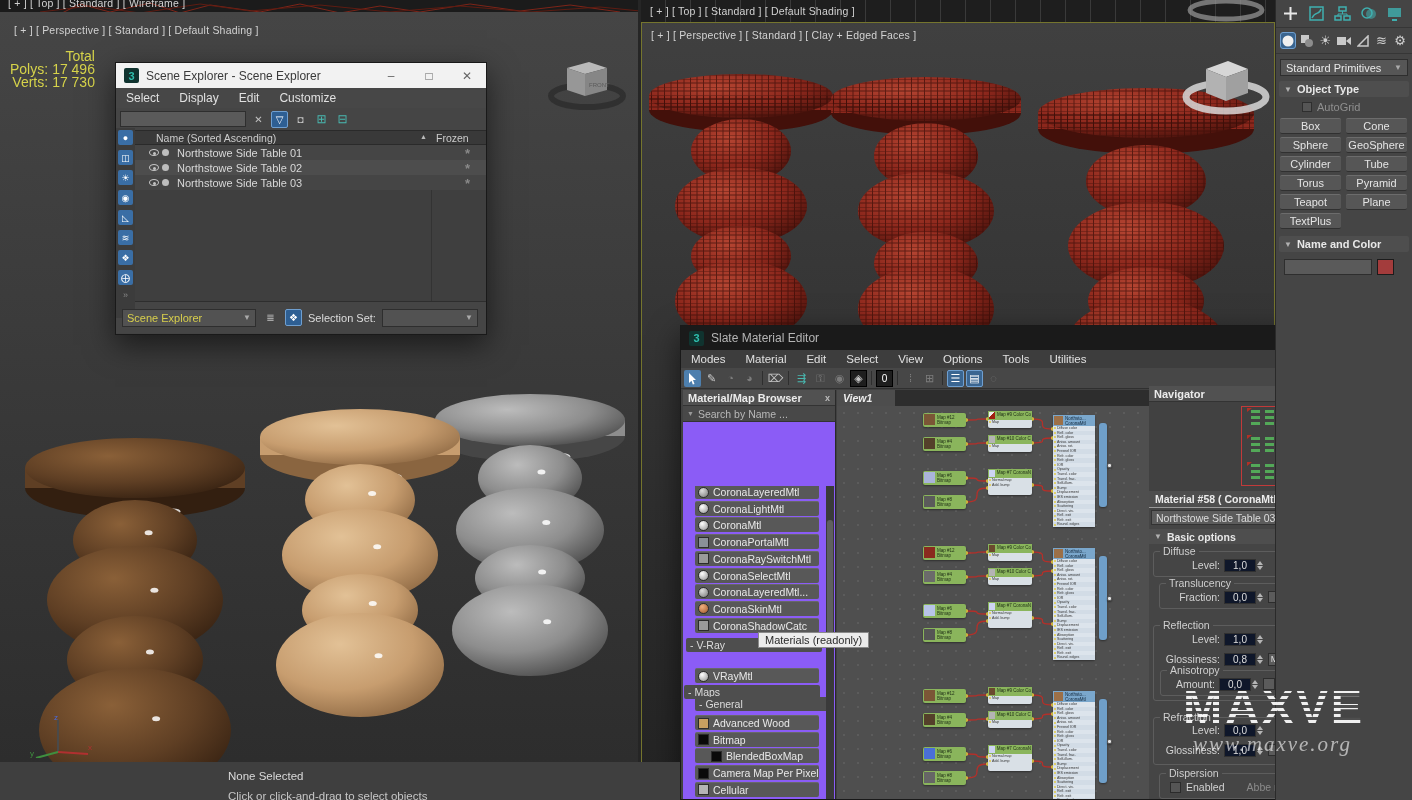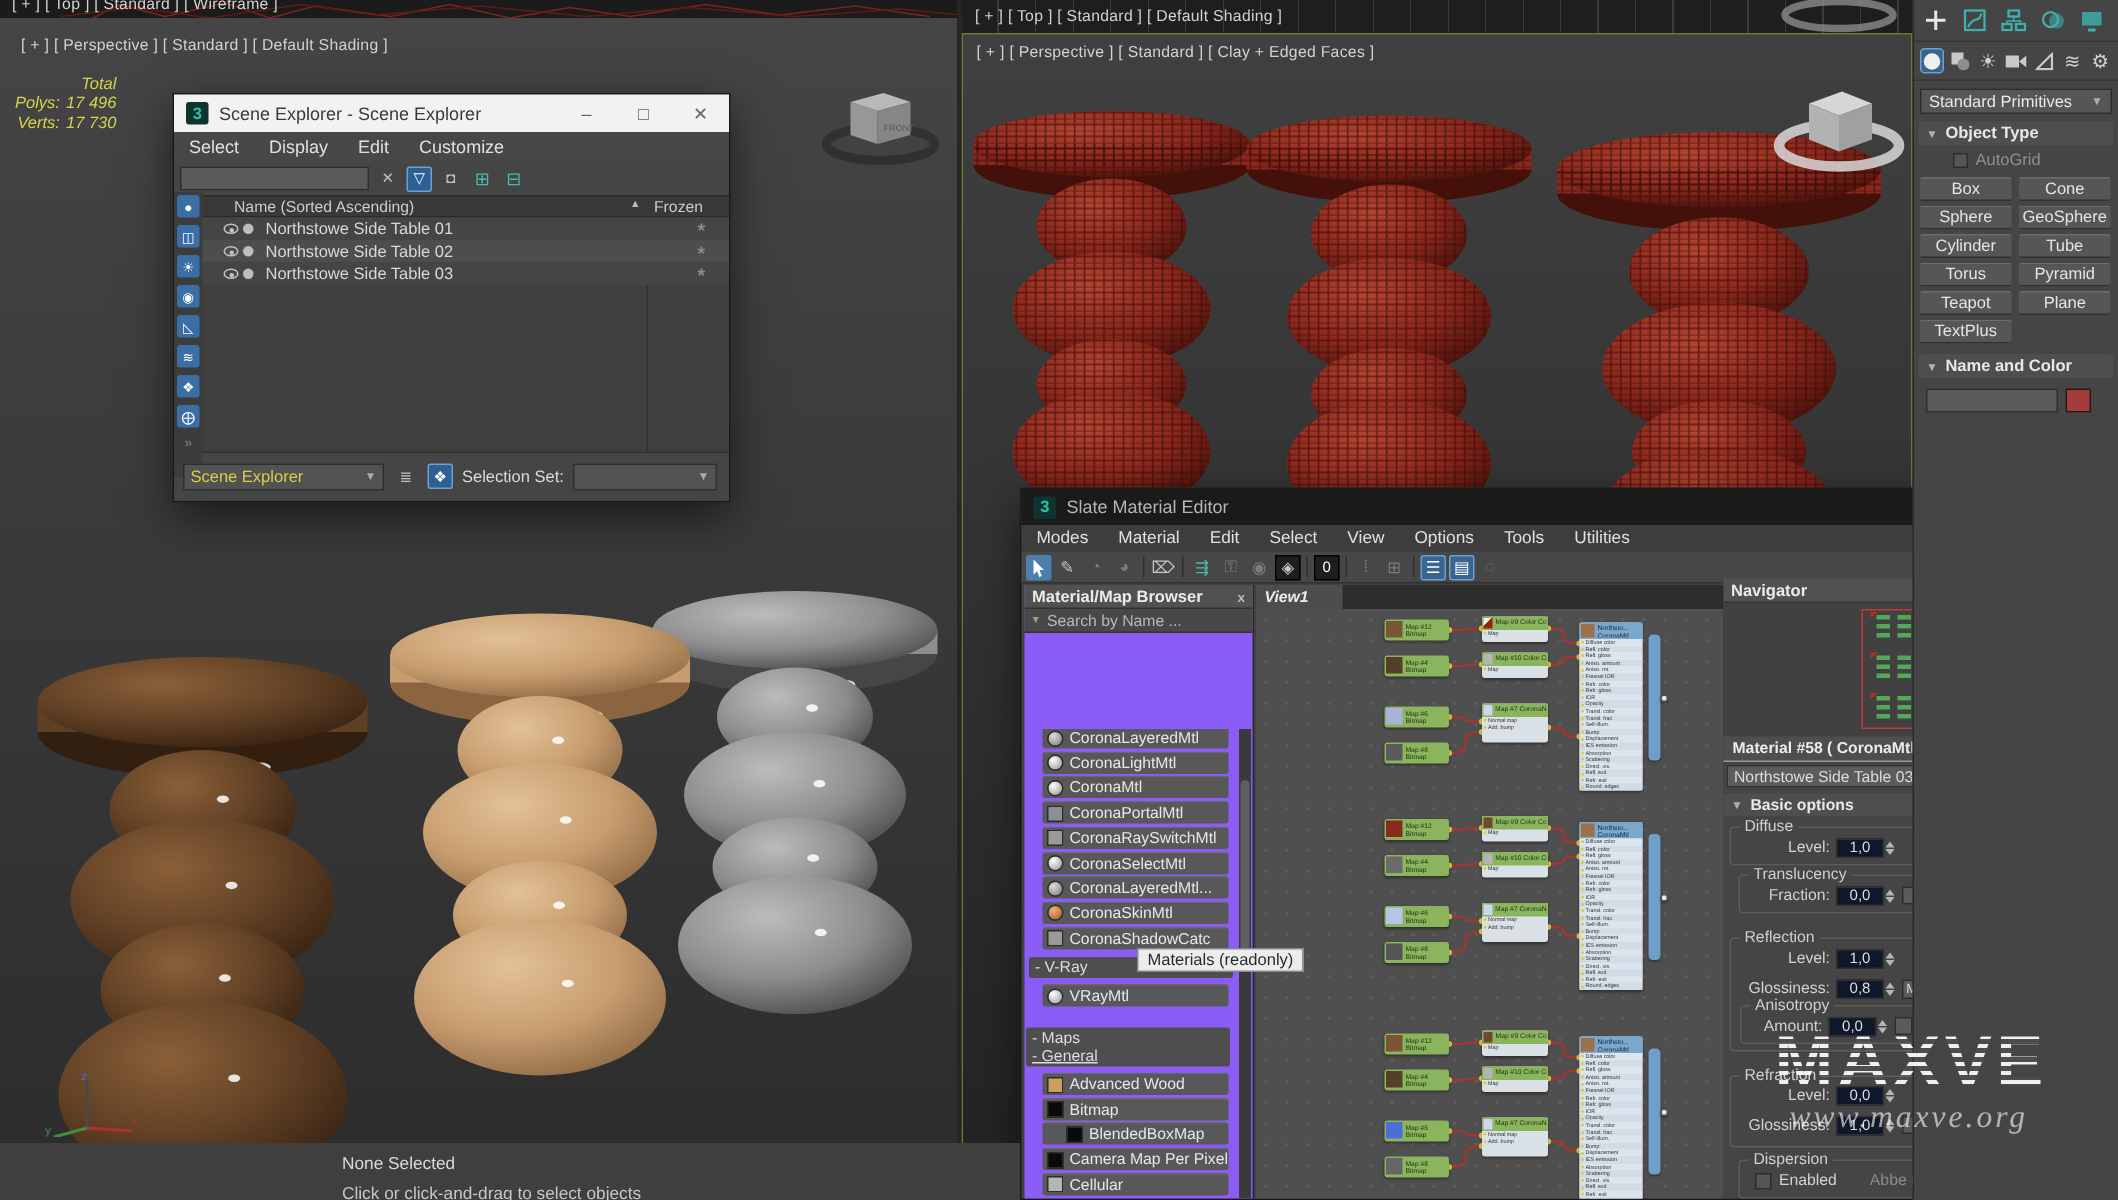--- a/index.html
+++ b/index.html
@@ -4,21 +4,21 @@
 <style>
   html,body{margin:0;padding:0;background:#2b2b2b;}
   *{box-sizing:border-box;}
   #screen{position:relative;width:1412px;height:800px;overflow:hidden;
     font-family:"Liberation Sans",sans-serif;background:#3c3c3c;color:#ddd;}
   .abs{position:absolute;}
   
   #vp-topleft{left:0;top:0;width:641px;height:12px;background:#1b1b1b;overflow:hidden;}
   #vp-left{left:0;top:12px;width:641px;height:750px;background:linear-gradient(180deg,#454545,#2d2d2d);overflow:hidden;}
   .vp-label{font-size:10.5px;color:#d2d2d2;letter-spacing:.2px;}
-  .stats{font-size:11px;color:#d6d34a;line-height:13px;font-style:italic;}
+  .stats{font-size:14px;color:#d6d34a;line-height:13px;}
   .stats td{padding:0 2px;text-align:right;}
   #vp-topright{left:641px;top:0;width:634px;height:22px;background:#1e1e1e;overflow:hidden;
     background-image:repeating-linear-gradient(90deg,transparent 0 24px,#3a3a3a 24px 25px);}
   #vp-right{left:641px;top:22px;width:634px;height:778px;background:linear-gradient(180deg,#404040,#232323);
     border:1px solid #75752e;overflow:hidden;}
   .vsep{left:638px;top:0;width:3px;height:800px;background:#262626;}
   
   .win{position:absolute;border:1px solid #191919;box-shadow:0 10px 28px rgba(0,0,0,.55);background:#434343;}
   .titlebar-light{height:25px;background:#f2f2f2;color:#3a3a3a;display:flex;align-items:center;font-size:12px;}
   .titlebar-dark{height:24px;background:#1a1a1a;color:#b5b5b5;display:flex;align-items:center;font-size:12px;}
@@ -623,26 +623,26 @@
           </div>
           <div class="br-item" style="top: 114.9px;">
             <span class="sw" style="border-radius: 50%; background: radial-gradient(circle at 35% 30%, rgb(240, 176, 128), rgb(160, 88, 40));"></span>
             <span>CoronaSkinMtl</span>
           </div>
           <div class="br-item" style="top: 131.6px;">
             <span class="sw" style="background: rgb(154, 154, 154);"></span>
             <span>CoronaShadowCatc</span>
           </div>
           <div class="br-group" style="top: 152px;">- V-Ray</div>
-          <div class="br-item" style="top: 170px;">
+          <div class="br-item" style="top: 182px;">
             <span class="sw" style="border-radius: 50%; background: radial-gradient(circle at 35% 30%, rgb(255, 255, 255), rgb(144, 144, 144));"></span>
             <span>VRayMtl</span>
           </div>
           <div class="br-group" style="top: 199px; left: 1px;">- Maps</div>
-          <div class="br-group" style="top: 211px; left: 1px; text-decoration: underline;">- General</div>
+          <div class="br-group" style="top: 211px; left: 12px;">- General</div>
           <div class="br-item" style="top: 229px;">
             <span class="sw" style="background: rgb(200, 160, 96);"></span>
             <span>Advanced Wood</span>
           </div>
           <div class="br-item" style="top: 245.7px;">
             <span class="sw" style="background: rgb(10, 10, 10);"></span>
             <span>Bitmap</span>
           </div>
           <div class="br-item" style="top: 262.4px; padding-left: 16px;">
             <span class="sw" style="background: rgb(10, 10, 10);"></span>

